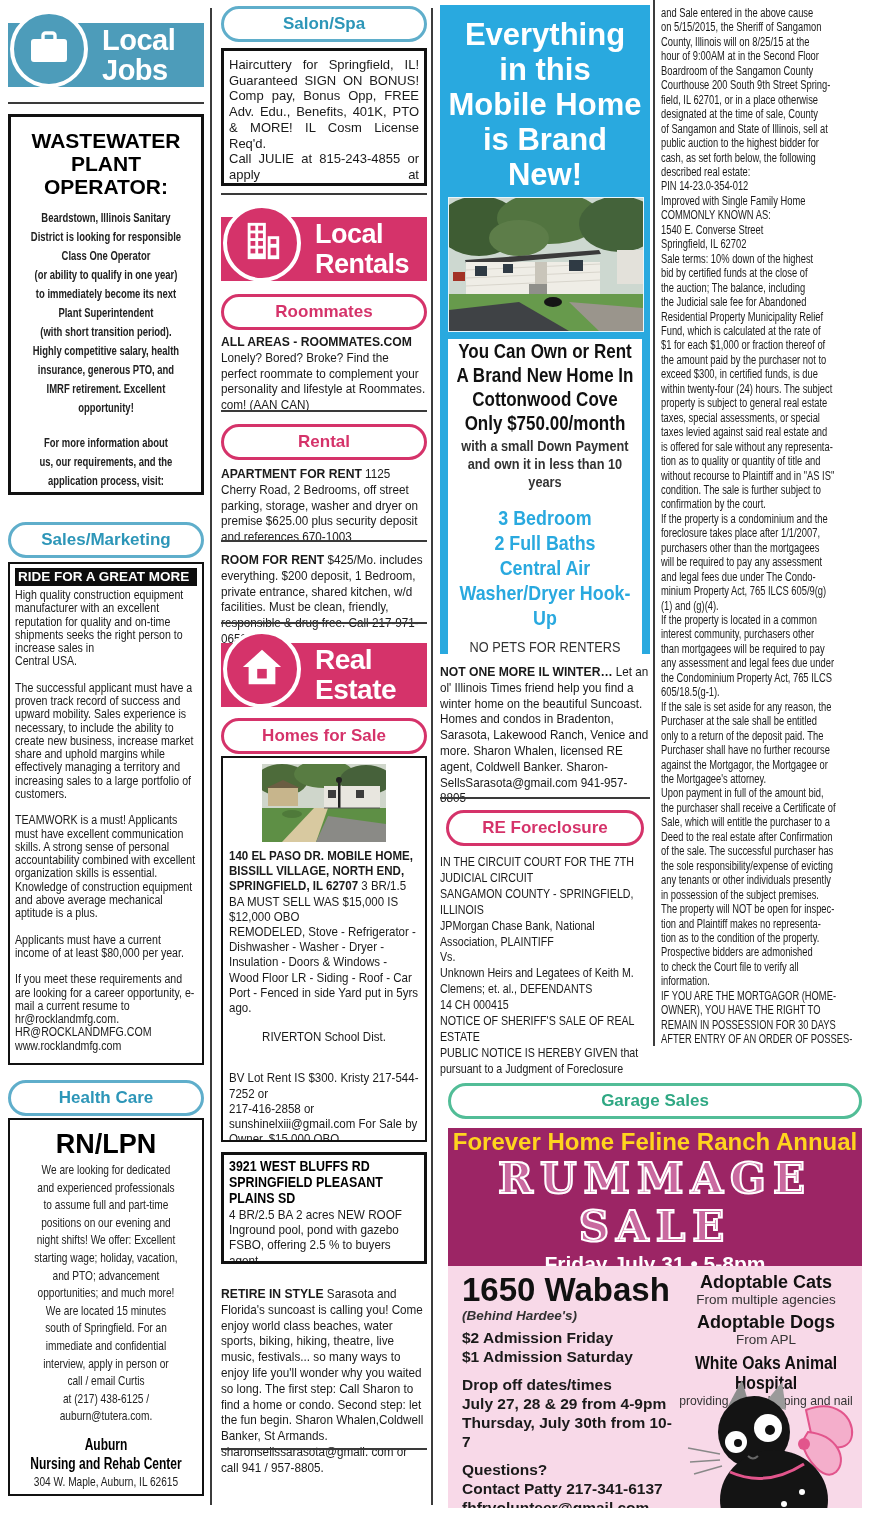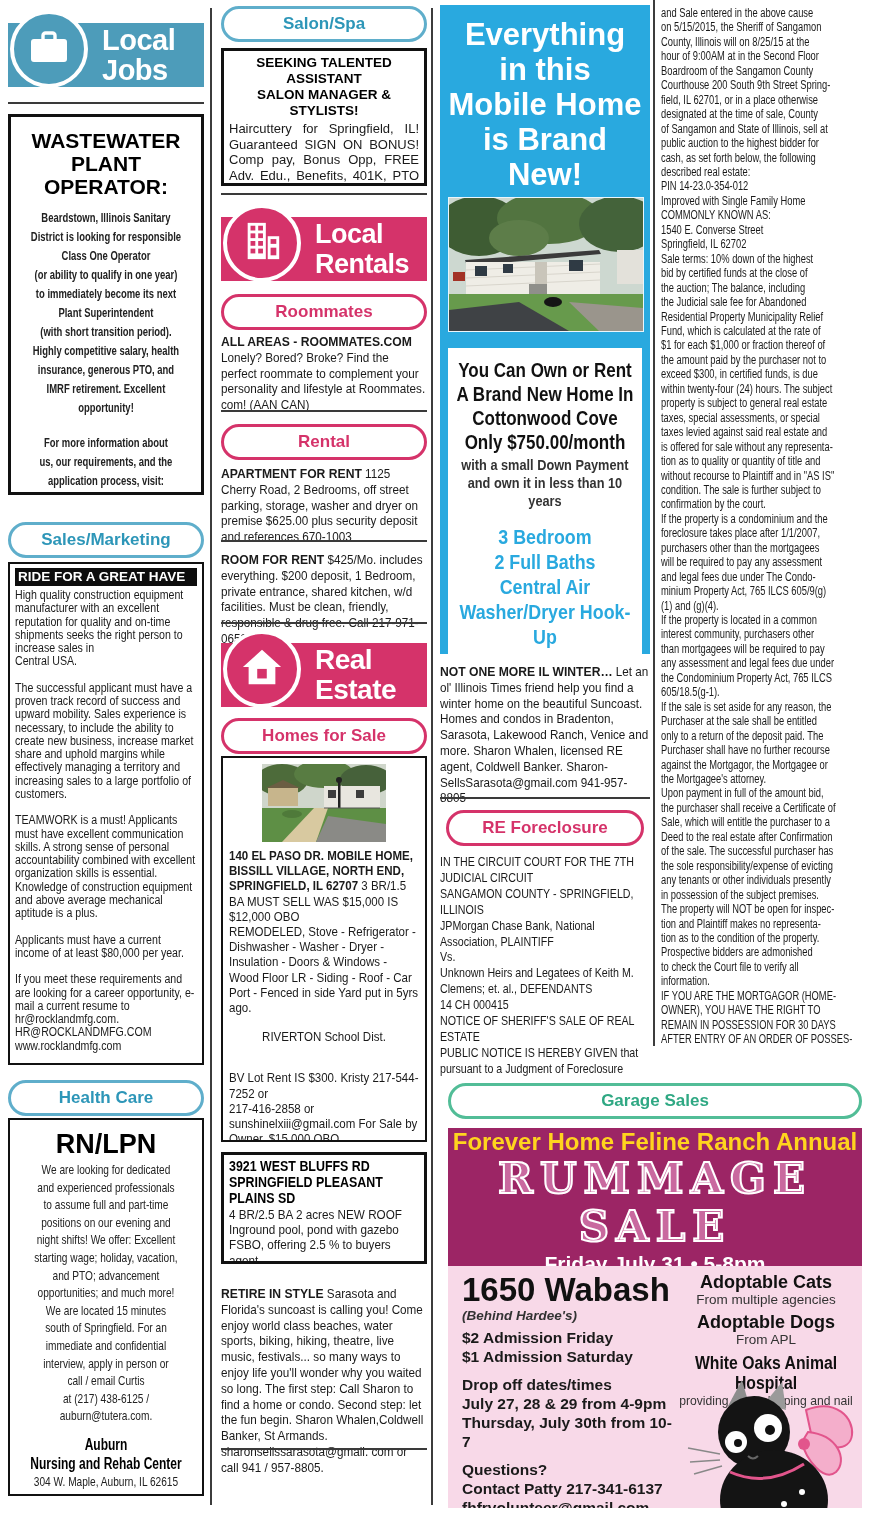--- a/index.html
+++ b/index.html
@@ -35,21 +35,21 @@
     border:4px solid #fff;display:flex;align-items:center;justify-content:center;}
   .badge .btext{position:absolute;left:94px;top:15px;color:#fff;font-weight:bold;
     font-size:29px;line-height:30px;letter-spacing:-0.5px;}
   .body13{font-size:13px;line-height:15.8px;}
   .lead{font-weight:bold;}
   .adp{margin:0;}
   .legal4{font-size:12.3px;line-height:14.45px;}
   .legal3{font-size:13px;line-height:15.9px;}
   .blue-ad{background:#29A9DF;box-sizing:border-box;padding:8px;overflow:hidden;}
   .blue-head{color:#fff;font-weight:bold;font-size:31px;line-height:35px;text-align:center;padding-top:4px;}
-  .white-inner{background:#fff;margin-top:16px;padding:10px 6px;text-align:center;overflow:hidden;}
+  .white-inner{background:#fff;margin-top:7px;padding:0 6px;text-align:center;overflow:hidden;}
   .own{font-weight:bold;font-size:20px;line-height:24px;color:#111;}
   .feat{font-weight:bold;font-size:20px;line-height:24px;color:#29A9DF;}
   .rum-top{background:#9C2565;text-align:center;padding:0 4px 10px;overflow:hidden;}
   .rum-kicker{color:#FFD41E;font-weight:bold;font-size:24px;line-height:27px;}
   .rum-title{font-family:"DejaVu Serif",serif;font-weight:bold;font-size:42px;line-height:48px;
     letter-spacing:7px;color:#C9699F;-webkit-text-stroke:2px #ffffff;}
   .rum-dates{color:#fff;font-weight:bold;font-size:21px;line-height:25px;}
   .rum-bottom{background:#F8D9E8;position:relative;overflow:hidden;}
   .gl{font-weight:bold;font-size:15.5px;line-height:19px;color:#1a1a1a;}
 </style>
@@ -95,21 +95,21 @@
 us, our requirements, and the
 application process, visit:
 www.beardstownsanitary.org.</div>
 </div>
 
 <div class="abs pill" style="left:8px;top:522px;width:196px;">
   <span>Sales/Marketing</span>
 </div>
 
 <div class="abs box" style="left:8px;top:562px;width:196px;height:503px;padding:4px 5px;">
-  <div style="background:#0d0d0d;color:#fff;font-weight:bold;font-size:13.5px;padding:1px 3px 2px;">RIDE FOR A GREAT HAVE</div>
+  <div style="background:#0d0d0d;color:#fff;font-weight:bold;font-size:13.5px;padding:1px 3px 2px;">RIDE FOR A GREAT MORE</div>
   <div class="pre cx85" style="font-size:12.5px;line-height:13.25px;margin-top:3px;">High quality construction equipment manufacturer with an excellent reputation for quality and on-time shipments seeks the right person to increase sales in
 Central USA.
 
 The successful applicant must have a proven track record of success and upward mobility.  Sales experience is necessary, to include the ability to create new business, increase market share and uphold margins while effectively managing a territory and increasing sales to a large portfolio of customers.
 
 TEAMWORK is a must!  Applicants must have excellent communication skills.  A strong sense of personal accountability combined with excellent organization skills is essential.
 Knowledge of construction equipment and above average mechanical aptitude is a plus.
 
 Applicants must have a current income of at least $80,000 per year.
 
@@ -143,22 +143,20 @@
   <div class="pre cx75 b" style="font-size:16px;line-height:19px;color:#000;margin-top:10px;">Auburn
 Nursing and Rehab Center</div>
   <div class="cx75" style="font-size:13.5px;line-height:17px;color:#222;">304 W. Maple, Auburn, IL 62615</div>
 </div>
 
 <div class="abs pill" style="left:221px;top:6px;width:206px;">
   <span>Salon/Spa</span>
 </div>
 
 <div class="abs box" style="left:221px;top:48px;width:206px;height:138px;border-width:3px;padding:4px 5px;">
-  <div class="pre b c" style="font-size:13.5px;line-height:16px;color:#000;">SEEKING TALENTED ASSISTANT
-SALON MANAGER &amp; STYLISTS!</div>
   <div class="pre j" style="font-size:13px;line-height:15.7px;margin-top:2px;">Haircuttery for Springfield, IL! Guaranteed SIGN ON BONUS! Comp pay, Bonus Opp, FREE Adv. Edu., Benefits, 401K, PTO &amp; MORE! IL Cosm License Req'd.
 Call JULIE at 815-243-4855 or apply at www.haircuttery.com/careers  EOE.</div>
 </div>
 <div class="abs rule" style="left:221px;top:193px;width:206px;"></div>
 
 <div class="abs badge" style="left:221px;top:204px;width:206px;">
   <div class="bar" style="background:#D5336A;"></div>
   <div class="circle" style="background:#D5336A;">
     <span>
       <svg width="42" height="42" viewBox="0 0 44 44">

